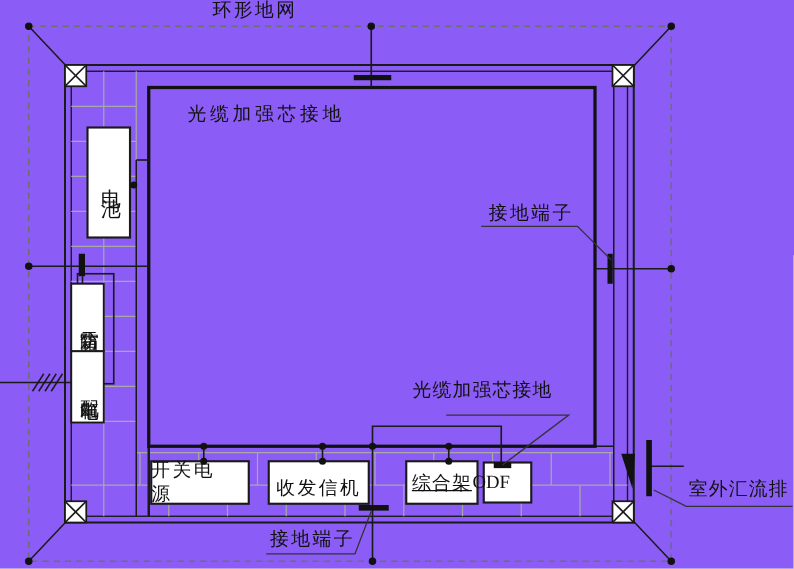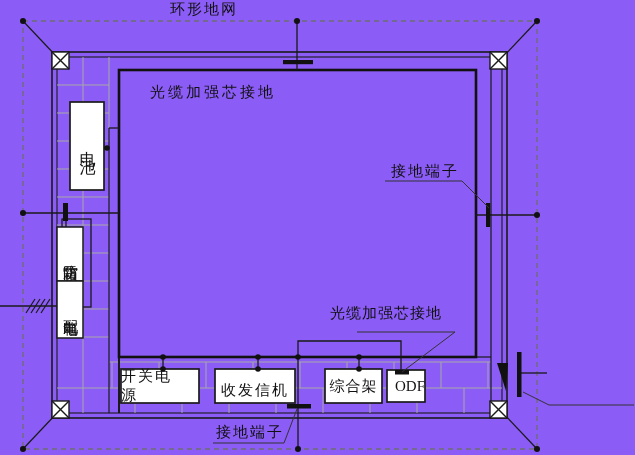--- a/index.html
+++ b/index.html
@@ -168,28 +168,29 @@
   <div class="lbl" style="left:170px;top:1px;letter-spacing:2px;">环形地网</div>
 
   <div class="lbl" style="left:150px;top:84px;letter-spacing:3px;">光缆加强芯接地</div>
 
   <div class="lbl" style="left:391px;top:163px;letter-spacing:2px;">接地端子</div>
 
   <div class="lbl" style="left:330px;top:305px;letter-spacing:1px;">光缆加强芯接地</div>
 
   <div class="lbl" style="left:216px;top:424px;letter-spacing:2px;">接地端子</div>
 
+  <div class="lbl" style="left:551px;top:384px;letter-spacing:1px;">室外汇流排</div>
 
   <div class="vlbl" style="left:70px;top:102px;width:34px;height:88px;font-size:16px;letter-spacing:8px;">电池</div>
 
   <div class="vlbl" style="left:57px;top:227px;width:26px;height:54px;font-size:15px;letter-spacing:1px;">防雷箱</div>
 
   <div class="vlbl" style="left:57px;top:281px;width:26px;height:57px;font-size:15px;letter-spacing:1px;">配电箱</div>
 
   <div class="boxlbl" style="left:121px;top:369px;width:58px;height:34px;letter-spacing:2px;">开关电源</div>
 
   <div class="boxlbl" style="left:215px;top:369px;width:80px;height:42px;letter-spacing:2px;">收发信机</div>
 
-  <div class="boxlbl" style="left:325px;top:369px;width:57px;height:34px;letter-spacing:1px;">综合架</div>
+  <div class="boxlbl" style="left:325px;top:369px;width:57px;height:34px;letter-spacing:1px;text-decoration:underline;">综合架</div>
 
-  <div class="boxlbl" style="left:396px;top:370px;width:28px;height:32px;">ODF</div>
+  <div class="boxlbl" style="left:379px;top:370px;width:28px;height:32px;">ODF</div>
 
 </div>
 
 </body></html>

